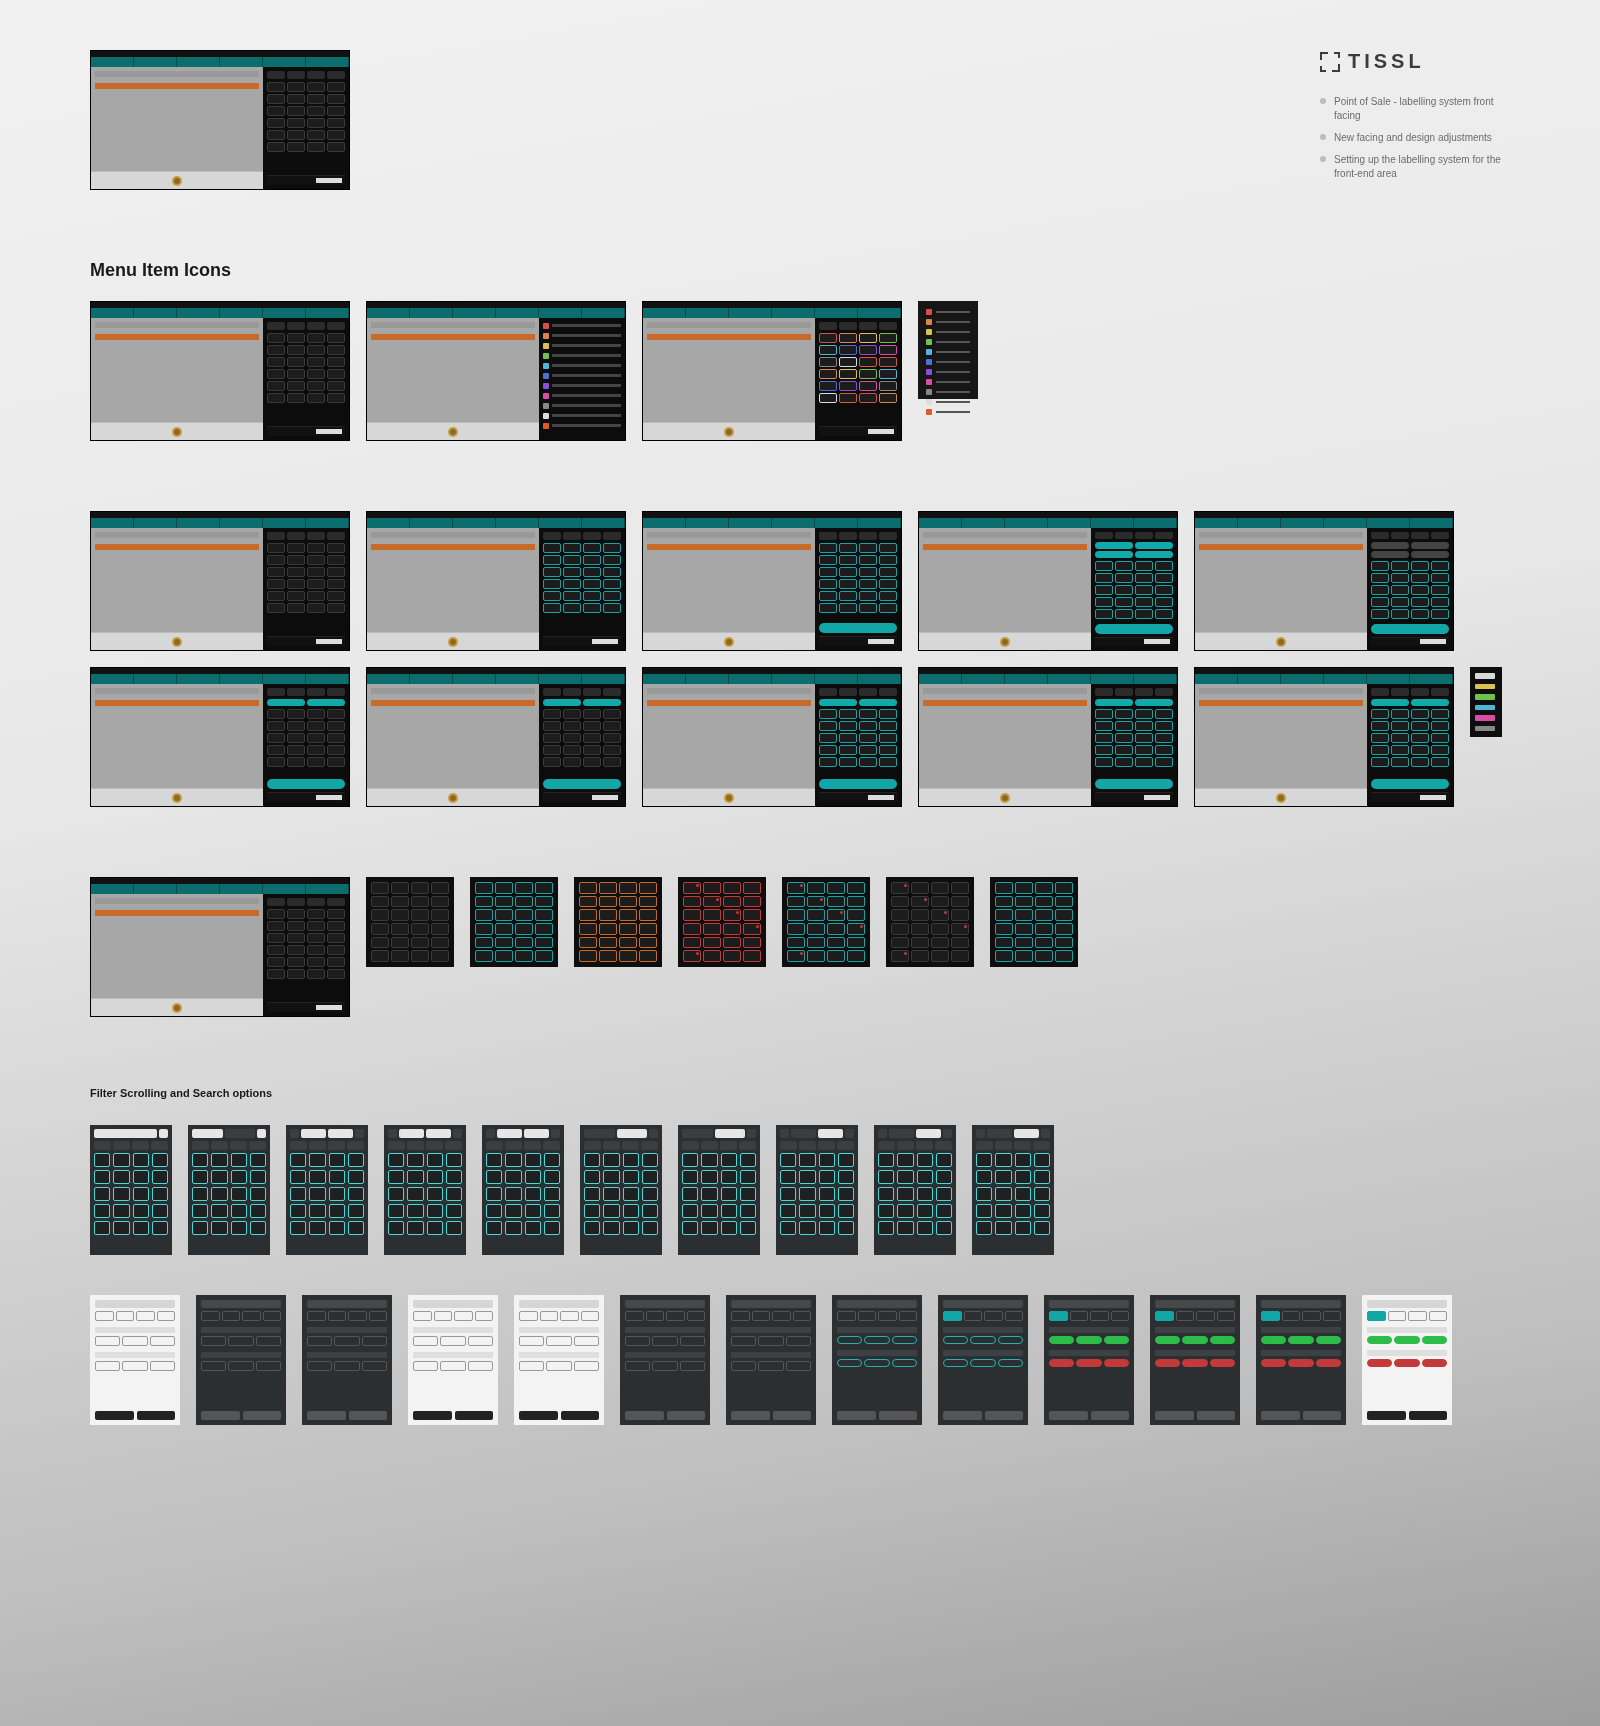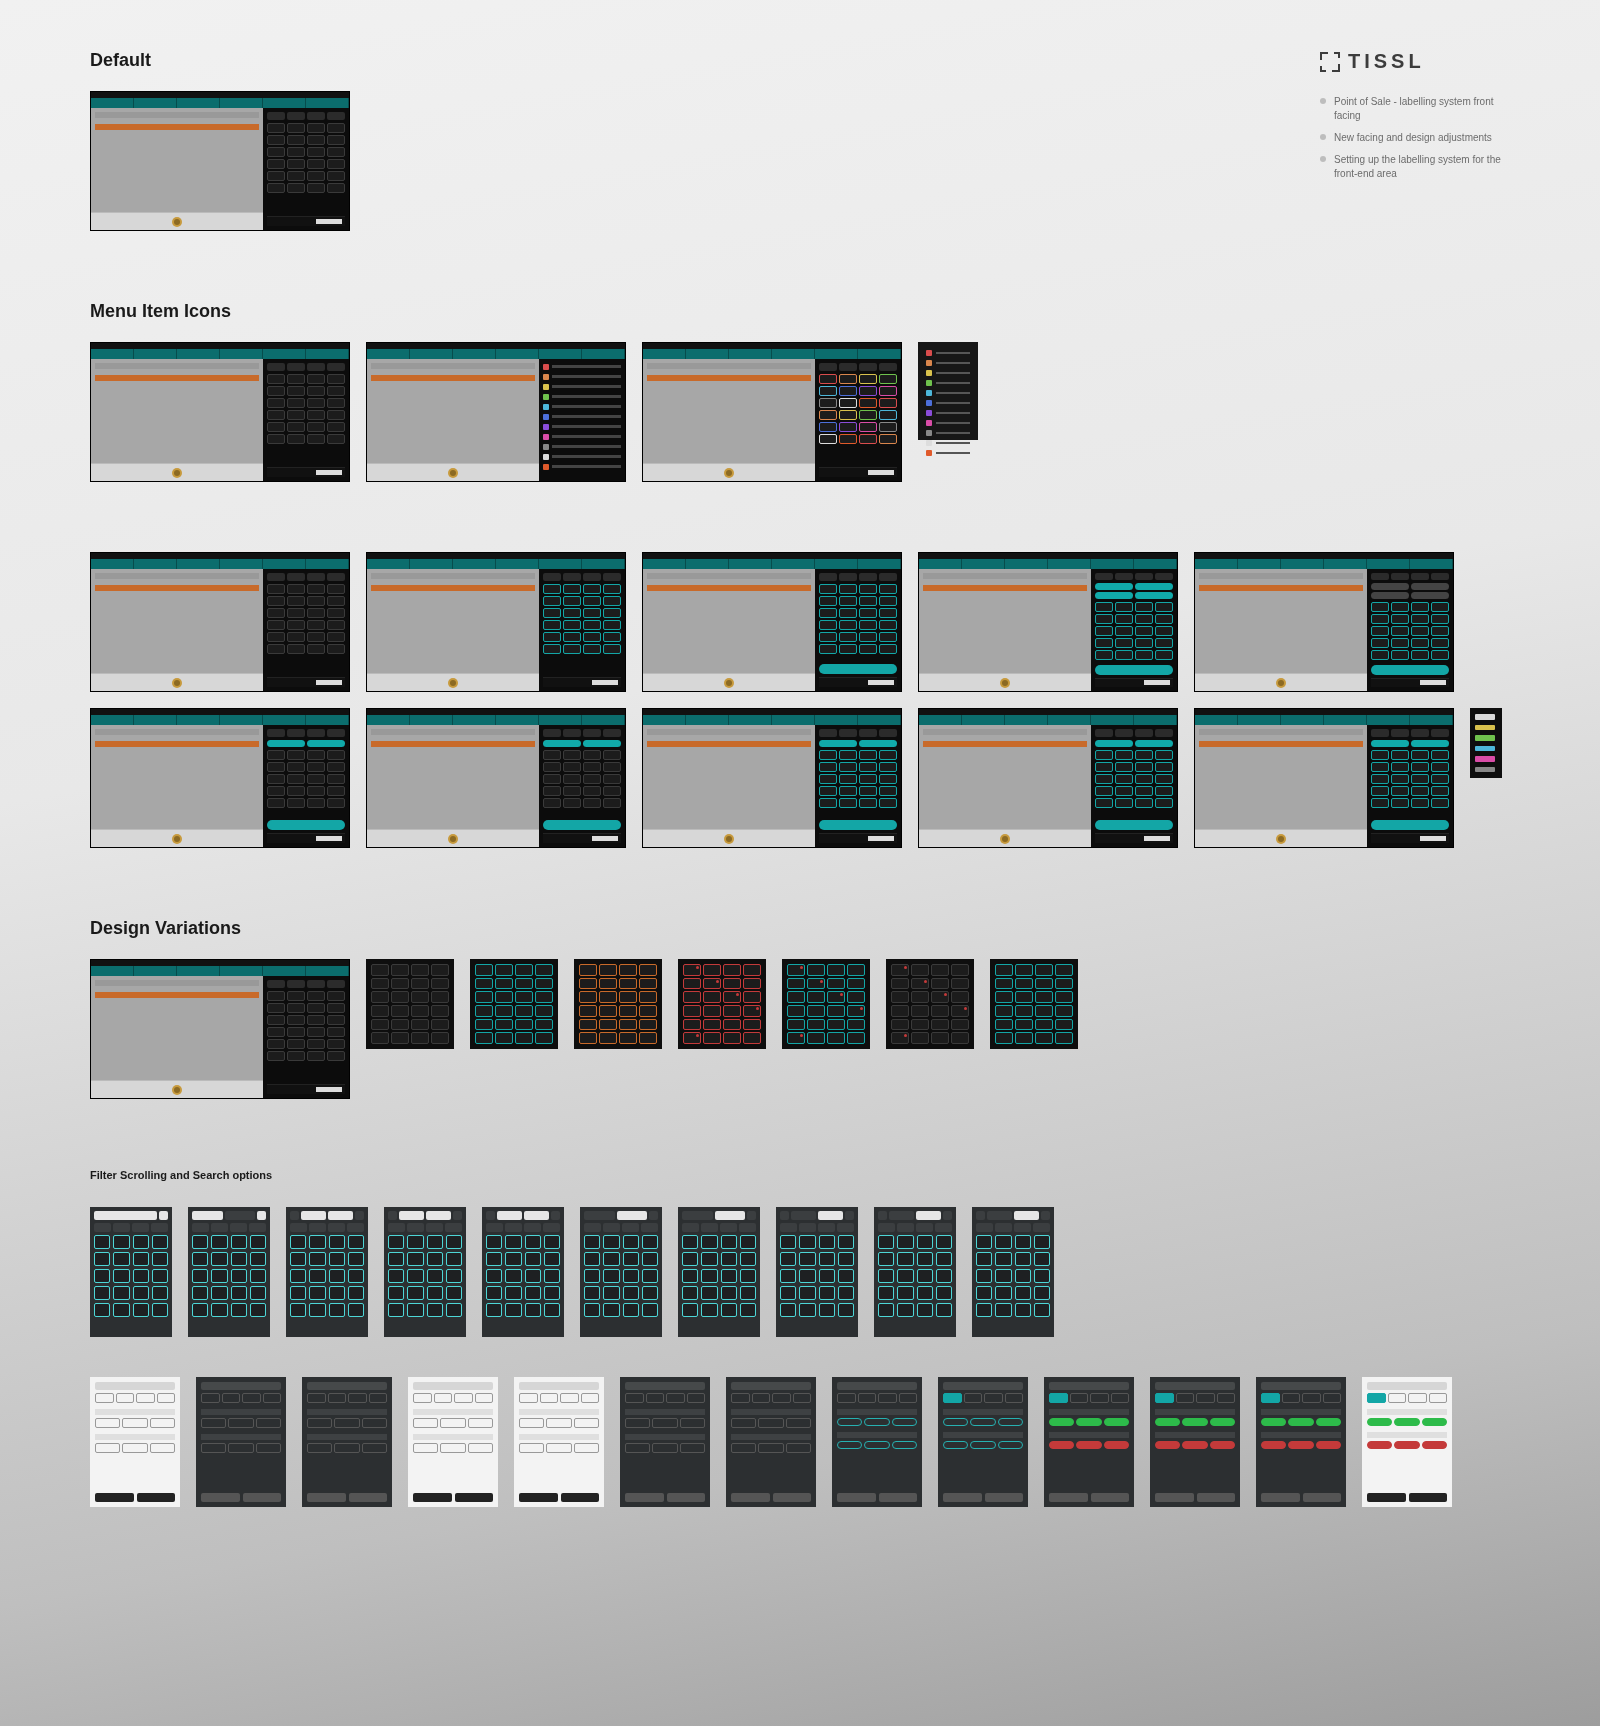--- a/index.html
+++ b/index.html
@@ -146,21 +146,20 @@
       <span>TISSL</span>
     </div>
     <ul class="notes">
       <li>Point of Sale - labelling system front facing</li>
       <li>New facing and design adjustments</li>
       <li>Setting up the labelling system for the front-end area</li>
     </ul>
   </div>
 
   <div class="section">
-    <h2>Default</h2>
     <div class="row">
       <div class="screen">
         <div class="topbar"></div>
           <div class="tabbar">
             <span class="tab"></span>
             <span class="tab"></span>
             <span class="tab"></span>
             <span class="tab"></span>
             <span class="tab"></span>
             <span class="tab"></span>
@@ -1038,21 +1037,20 @@
           <span class="sw" style="background: rgb(217, 194, 77);"></span>
           <span class="sw" style="background: rgb(111, 194, 77);"></span>
           <span class="sw" style="background: rgb(77, 183, 217);"></span>
           <span class="sw" style="background: rgb(217, 77, 168);"></span>
           <span class="sw" style="background: rgb(136, 136, 136);"></span>
         </div>
       </div>
   </div>
 
   <div class="section">
-    <h2>Design Variations</h2>
     <div class="row" id="dv-row">
         <div class="screen">
     <div class="topbar"></div>
     <div class="tabbar">
             <span class="tab"></span>
             <span class="tab"></span>
             <span class="tab"></span>
             <span class="tab"></span>
             <span class="tab"></span>
             <span class="tab"></span>

